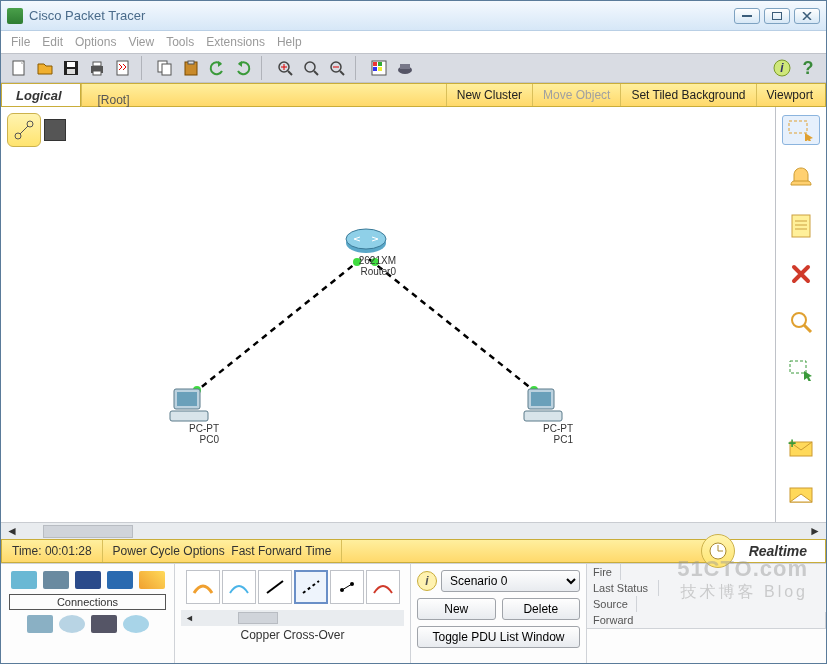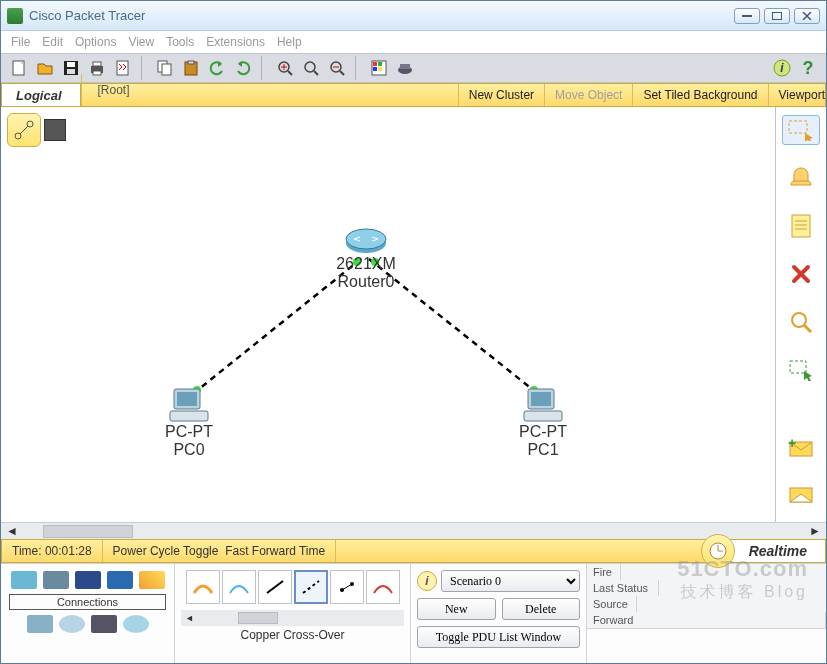--- a/index.html
+++ b/index.html
@@ -68,35 +68,35 @@
     display: flex; align-items: center; justify-content: center;
     border-radius: 2px;
   }
   .tb-spacer { flex: 1; }
   svg { display: block; }
   
   .logical-bar {
     height: 24px;
     background: linear-gradient(#ffef9e, #ffd96b);
     border: 1px solid #c9ad3a;
-    display: flex; align-items: flex-end;
+    display: flex; align-items: flex-start;
     font-size: 12px;
   }
   .logical-tab {
     background: #fff;
     padding: 3px 18px 3px 14px;
     border-right: 1px solid #c9ad3a;
     font-weight: bold;
     font-style: italic;
     font-size: 13px;
   }
   .logical-bar .nav-btn { padding: 16px 16px; color: #555; }
   .logical-bar .action { padding: 0 10px; color: #222; cursor: default; }
   .logical-bar .action.disabled { color: #a0a0a0; }
-  .logical-bar .viewport { margin-left: auto; padding-right: 0; }
+  .logical-bar .viewport { margin-left: auto; padding-right: 12px; }
   .logical-bar > div { border-left: 1px solid #d9bf5a; height: 100%; display: flex; align-items: center; }
   .logical-bar > div:first-child,
   .logical-bar > .logical-tab { border-left: none; }
   
   .workspace-row { flex: 1; display: flex; min-height: 0; }
   .canvas-wrap { flex: 1; position: relative; background: #fff; overflow: hidden; border-right: 1px solid #bfc2c8;}
   .canvas { position: absolute; inset: 0; }
   .side-tool {
     position: absolute; top: 6px; left: 6px;
     width: 60px; height: 38px;
@@ -185,21 +185,21 @@
   .cable-scroll { height: 16px; background: #e9ecef; margin: 6px 0 2px; display:flex;align-items:center;}
   .cable-scroll .th { width: 40px; height: 12px; background: #d0d4da; margin-left: 40px; border:1px solid #b8bcc2;}
   .cable-label { text-align: center; font-size: 12px; }
   .scenario-box {
     width: 176px; border-right: 1px solid #d0d3d8;
     padding: 6px; display: flex; flex-direction: column; gap: 6px;
   }
   .scen-top { display:flex; align-items:center; gap:4px;}
   .info-icon { width:20px;height:20px;border-radius:50%;background:#fff2b0;border:1px solid #c9ad3a;display:flex;align-items:center;justify-content:center;font-weight:bold;color:#555;font-style:italic;}
   select.win, button.win {
-    font-family: Liberation Serif, serif; font-size: 12px;
+    font-family: Liberation Sans, sans-serif; font-size: 12px;
     background: linear-gradient(#fefefe,#e8ebef);
     border: 1px solid #a0a4aa;
     border-radius: 3px;
     height: 22px;
   }
   select.win { flex:1; padding: 1px 4px;}
   button.win { padding: 2px 12px; }
   .scen-btns { display:flex; gap:6px; }
   .pdu-box { flex:1; display:flex; flex-direction:column; }
   .pdu-head {
@@ -212,21 +212,21 @@
     position: absolute;
     right: 18px; bottom: 60px;
     font-size: 22px; font-weight: bold;
     color: rgba(150,150,150,0.45);
     letter-spacing: 1px;
     pointer-events: none;
     text-align: right;
   }
   .watermark small { display:block; font-size:16px; font-weight: normal; letter-spacing: 3px;}
   
-  .node { position:absolute; text-align:center; font-size:16px; color:#333;}
+  .node { position:absolute; text-align:right; font-size:10px; color:#333;}
   .node svg { margin: 0 auto; }
   .link-dot { fill:#3fdc3f; }
 </style>
 </head>
 <body>
 
 <div class="window-frame">
 
   <div class="titlebar">
     <div class="app-icon"></div>
@@ -491,21 +491,21 @@
   <div class="scroll-h">
     <span style="padding:0 5px;">◄</span>
     <div class="thumb-h"></div>
     <div style="flex:1"></div>
     <span style="padding:0 5px;">►</span>
   </div>
 
   <div class="realtime-bar">
     <div>Time: 00:01:28</div>
     <div>
-      <span>Power Cycle Toggle</span>&nbsp;&nbsp;
+      <span>Power Cycle Options</span>&nbsp;&nbsp;
       <span>Fast Forward Time</span>
     </div>
     <div class="rt-tab">
       <div class="rt-clock">
           <svg width="20" height="20">
             <circle cx="10" cy="10" r="8" fill="#fff" stroke="#aa8a30"></circle>
             <line x1="10" y1="10" x2="10" y2="4" stroke="#aa8a30"></line>
             <line x1="10" y1="10" x2="15" y2="10" stroke="#aa8a30"></line>
           </svg>
         </div>

